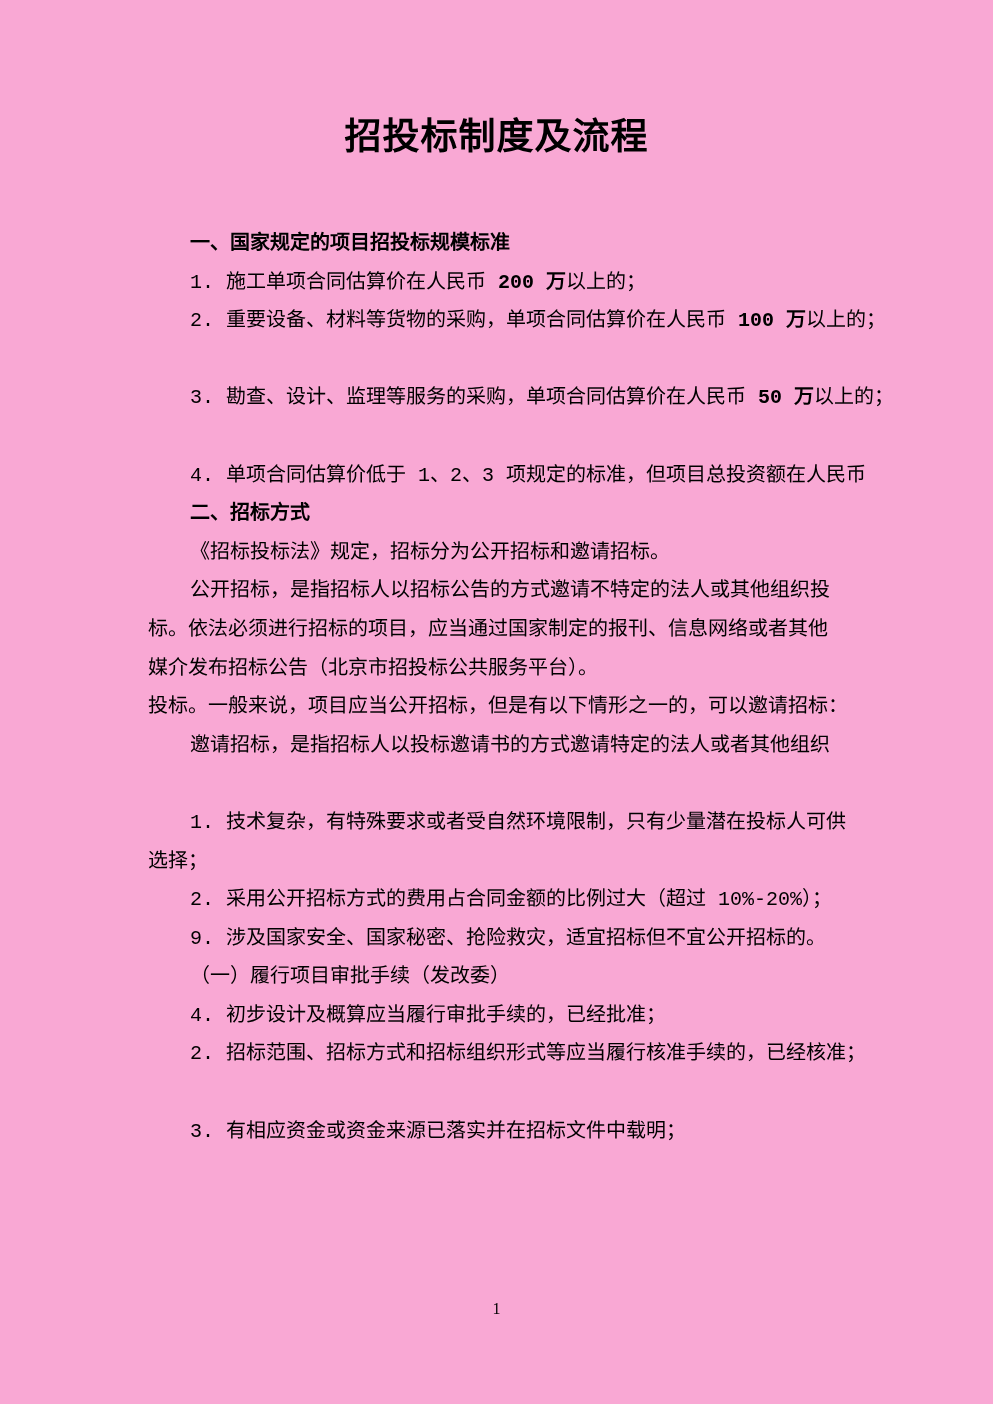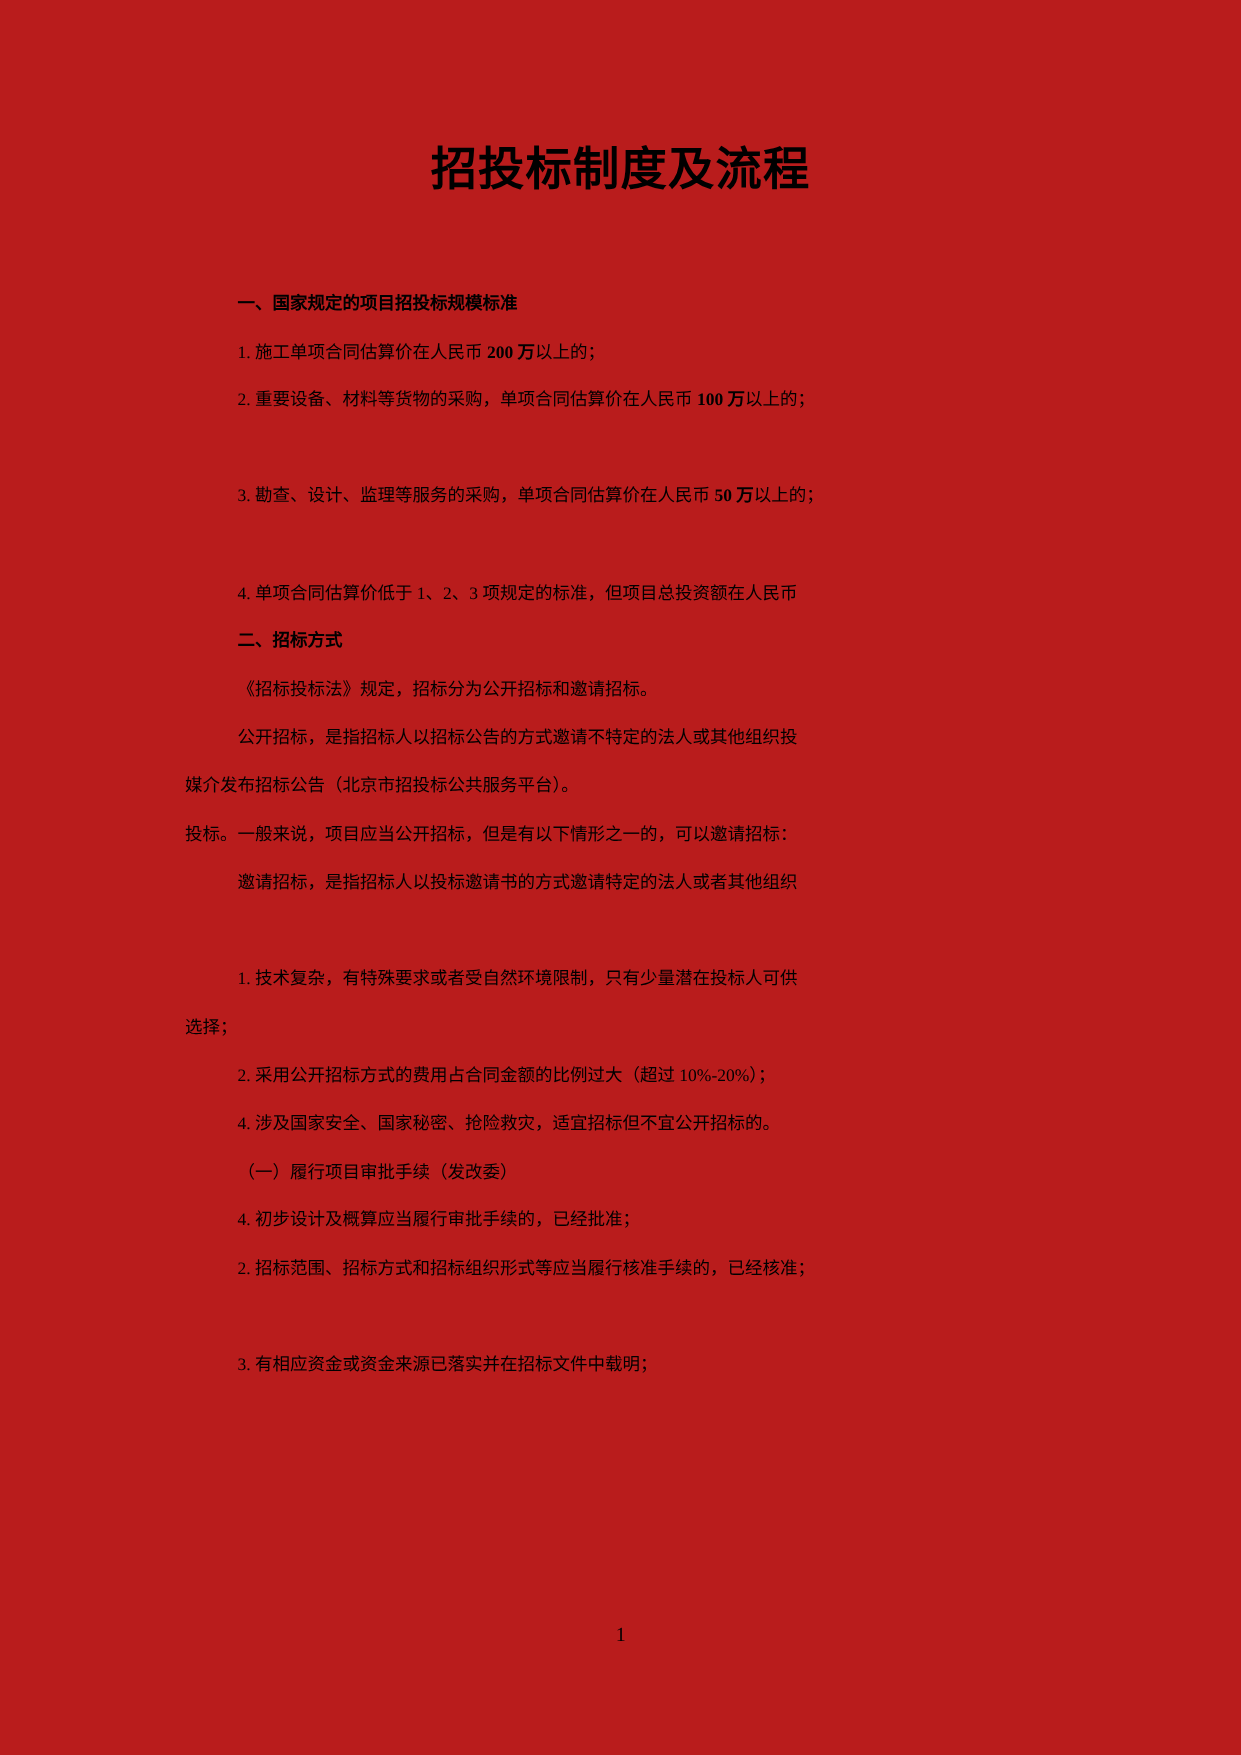--- a/index.html
+++ b/index.html
@@ -4,21 +4,21 @@
 <style>
   html, body {
     margin: 0;
     padding: 0;
     background: #ffffff;
   }
   .page {
     position: relative;
     width: 993px;
     height: 1404px;
-    background: #b91c1c;
+    background: #f9a8d4;
     color: #000000;
     font-family: "Liberation Serif", "DejaVu Serif", serif;
     overflow: hidden;
   }
   .doc-title {
     position: absolute;
     top: 112px;
     left: 0;
     right: 0;
     text-align: center;
@@ -29,22 +29,23 @@
   }
   .doc-body {
     position: absolute;
     top: 225px;
     left: 148px;
     width: 706px;
   }
   .doc-line {
     height: 38.6px;
     line-height: 38.6px;
-    font-size: 14px;
+    font-size: 20px;
     white-space: nowrap;
+    font-family: Liberation Mono, monospace;
   }
   .doc-line.indent {
     padding-left: 42px;
   }
   .doc-line.heading {
     font-weight: bold;
   }
   .doc-line .bold {
     font-weight: bold;
   }
@@ -68,28 +69,29 @@
       <div class="doc-line heading indent"><span class="bold">一、国家规定的项目招投标规模标准</span></div>
       <div class="doc-line body indent"><span>1. 施工单项合同估算价在人民币 </span><span class="bold">200 万</span><span>以上的；</span></div>
       <div class="doc-line body indent"><span>2. 重要设备、材料等货物的采购，单项合同估算价在人民币 </span><span class="bold">100 万</span><span>以上的；</span></div>
       <div class="doc-line blank"></div>
       <div class="doc-line body indent"><span>3. 勘查、设计、监理等服务的采购，单项合同估算价在人民币 </span><span class="bold">50 万</span><span>以上的；</span></div>
       <div class="doc-line blank"></div>
       <div class="doc-line body indent"><span>4. 单项合同估算价低于 1、2、3 项规定的标准，但项目总投资额在人民币</span></div>
       <div class="doc-line heading indent"><span class="bold">二、招标方式</span></div>
       <div class="doc-line body indent"><span>《招标投标法》规定，招标分为公开招标和邀请招标。</span></div>
       <div class="doc-line body indent"><span>公开招标，是指招标人以招标公告的方式邀请不特定的法人或其他组织投</span></div>
+      <div class="doc-line body"><span>标。依法必须进行招标的项目，应当通过国家制定的报刊、信息网络或者其他</span></div>
       <div class="doc-line body"><span>媒介发布招标公告（北京市招投标公共服务平台）。</span></div>
       <div class="doc-line body"><span>投标。一般来说，项目应当公开招标，但是有以下情形之一的，可以邀请招标：</span></div>
       <div class="doc-line body indent"><span>邀请招标，是指招标人以投标邀请书的方式邀请特定的法人或者其他组织</span></div>
       <div class="doc-line blank"></div>
       <div class="doc-line body indent"><span>1. 技术复杂，有特殊要求或者受自然环境限制，只有少量潜在投标人可供</span></div>
       <div class="doc-line body"><span>选择；</span></div>
       <div class="doc-line body indent"><span>2. 采用公开招标方式的费用占合同金额的比例过大（超过 10%-20%）；</span></div>
-      <div class="doc-line body indent"><span>4. 涉及国家安全、国家秘密、抢险救灾，适宜招标但不宜公开招标的。</span></div>
+      <div class="doc-line body indent"><span>9. 涉及国家安全、国家秘密、抢险救灾，适宜招标但不宜公开招标的。</span></div>
       <div class="doc-line body indent"><span>（一）履行项目审批手续（发改委）</span></div>
       <div class="doc-line body indent"><span>4. 初步设计及概算应当履行审批手续的，已经批准；</span></div>
       <div class="doc-line body indent"><span>2. 招标范围、招标方式和招标组织形式等应当履行核准手续的，已经核准；</span></div>
       <div class="doc-line blank"></div>
       <div class="doc-line body indent"><span>3. 有相应资金或资金来源已落实并在招标文件中载明；</span></div>
     </div>
 
   <div class="page-number">1</div>
 </div>
 

